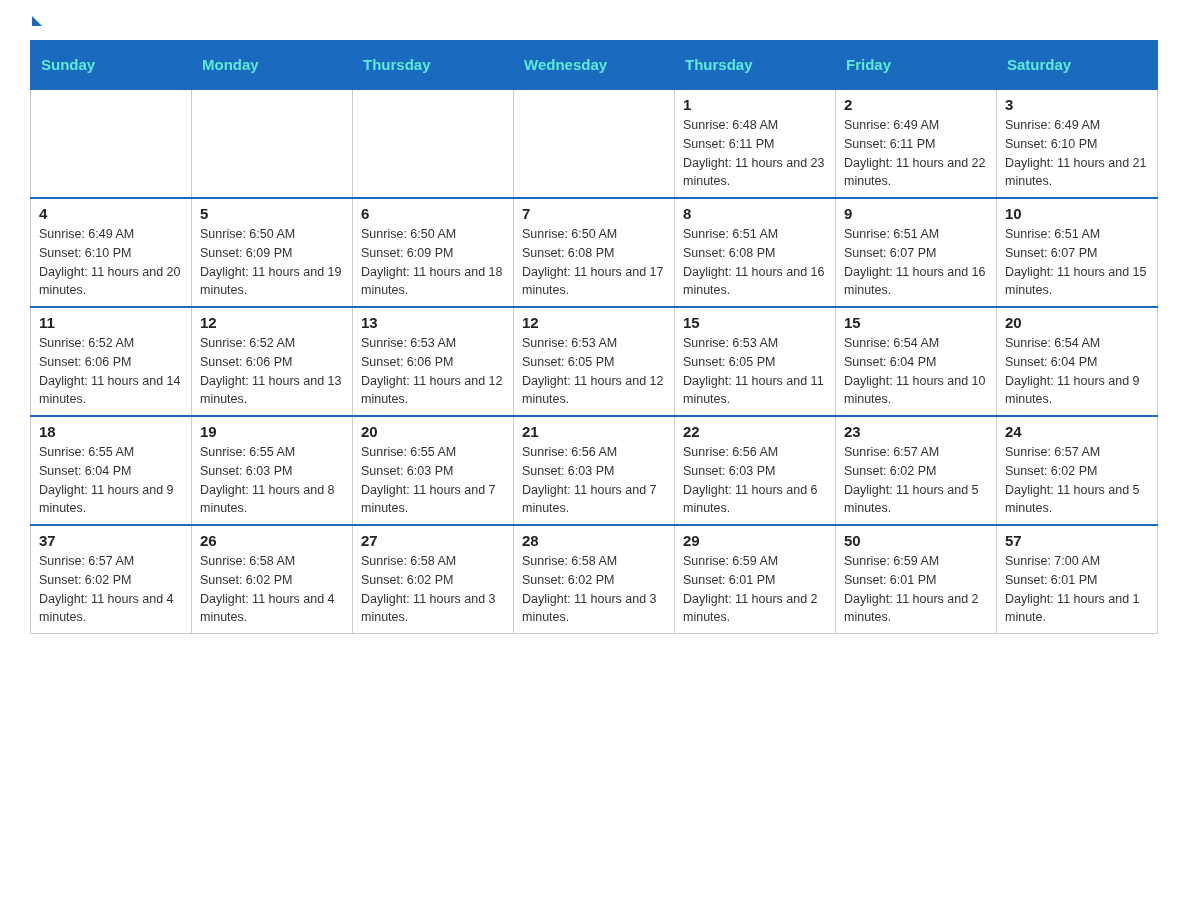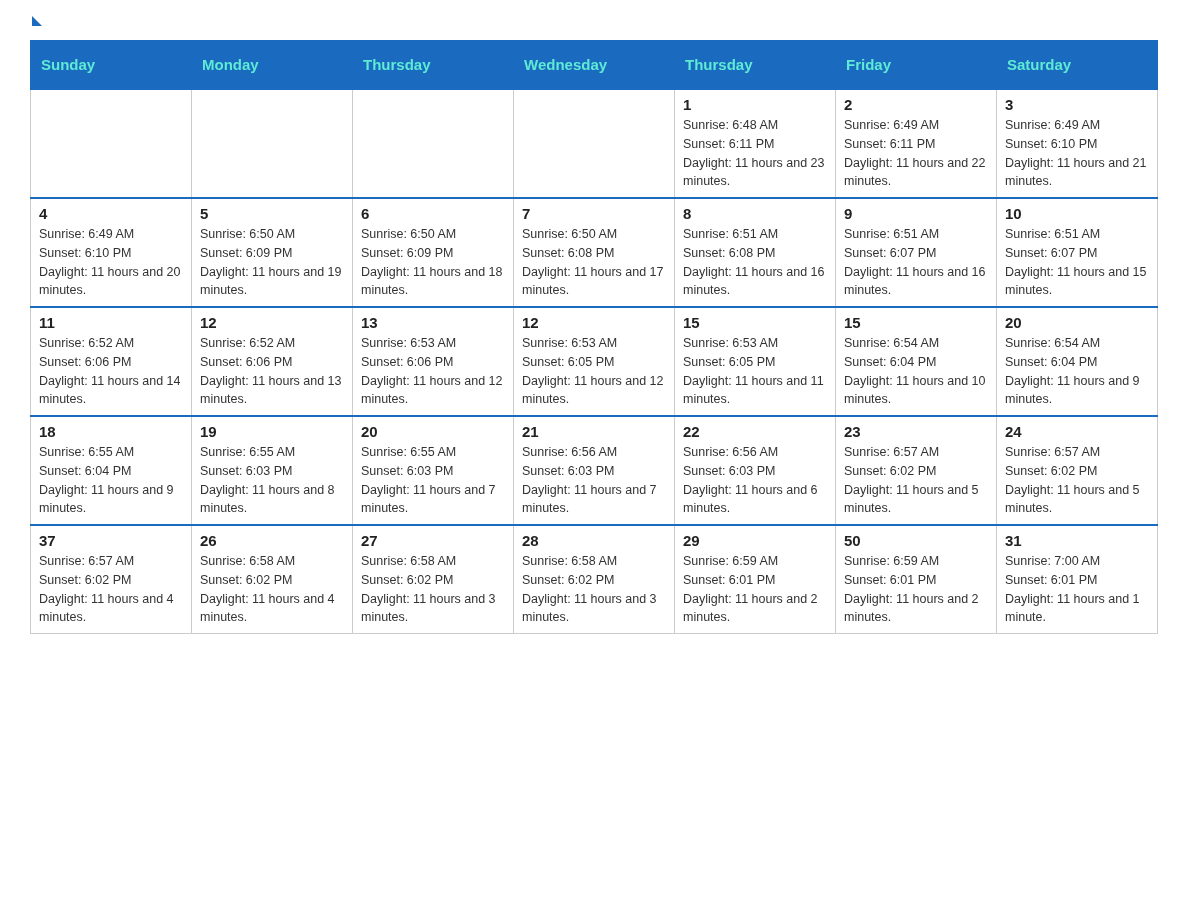--- a/index.html
+++ b/index.html
@@ -321,20 +321,20 @@
 Sunset: 6:01 PM
 Daylight: 11 hours and 2 minutes.</div>
         </td>
         <td>
           <span class="day-num">50</span>
           <div class="day-info" style="white-space: pre-line;">Sunrise: 6:59 AM
 Sunset: 6:01 PM
 Daylight: 11 hours and 2 minutes.</div>
         </td>
         <td>
-          <span class="day-num">31</span>
+          <span class="day-num">57</span>
           <div class="day-info" style="white-space: pre-line;">Sunrise: 7:00 AM
 Sunset: 6:01 PM
 Daylight: 11 hours and 1 minute.</div>
         </td>
       </tr>
     </tbody>
 </table>
 
 </body></html>

